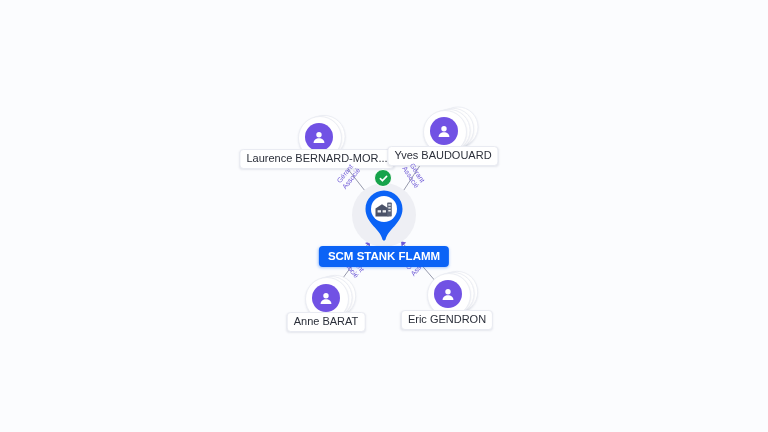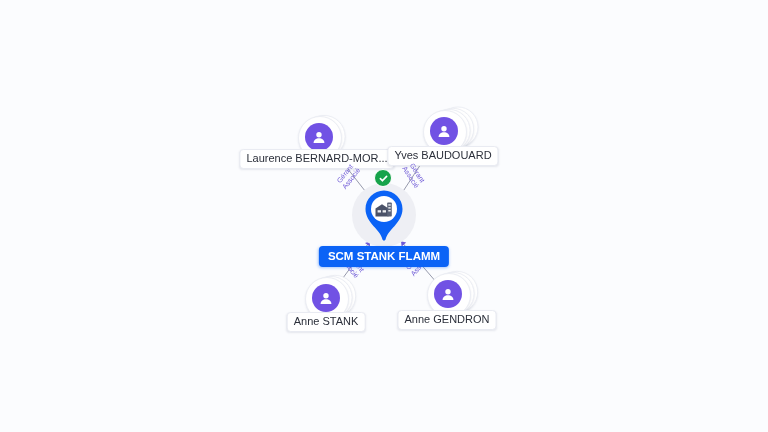--- a/index.html
+++ b/index.html
@@ -202,35 +202,35 @@
           <div class="stack-ring r1"></div>
           <div class="stack-ring r0"></div>
           <div class="avatar-circle">
             <svg viewBox="0 0 28 28" width="18" height="18">
               <circle cx="14" cy="10.4" r="4.2" fill="#ffffff"></circle>
               <path d="M5.6 23.5c0-4.8 3.8-7.6 8.4-7.6s8.4 2.8 8.4 7.6z" fill="#ffffff"></path>
             </svg>
           </div>
         </div>
       </div>
-      <div class="node-label" style="left: 326px; top: 312px;">Anne STANK</div>
+      <div class="node-label" style="left: 326px; top: 312px;">Anne BARAT</div>
       <div class="person-node" style="left: 448px; top: 294px;">
         <div class="avatar-stack">
           <div class="stack-ring r2"></div>
           <div class="stack-ring r1"></div>
           <div class="stack-ring r0"></div>
           <div class="avatar-circle">
             <svg viewBox="0 0 28 28" width="18" height="18">
               <circle cx="14" cy="10.4" r="4.2" fill="#ffffff"></circle>
               <path d="M5.6 23.5c0-4.8 3.8-7.6 8.4-7.6s8.4 2.8 8.4 7.6z" fill="#ffffff"></path>
             </svg>
           </div>
         </div>
       </div>
-      <div class="node-label" style="left: 447px; top: 310px;">Anne GENDRON</div>
+      <div class="node-label" style="left: 447px; top: 310px;">Eric GENDRON</div>
     </div>
 
   <div id="edge-label-layer">
       <div class="edge-label" style="left: 348px; top: 176px; transform: translate(-50%, -50%) rotate(-52deg);">
         <span class="l1">Gérant</span>
         <span class="l2">Associé</span>
       </div>
       <div class="edge-label" style="left: 414px; top: 175px; transform: translate(-50%, -50%) rotate(57deg);">
         <span class="l1">Gérant</span>
         <span class="l2">Associé</span>

